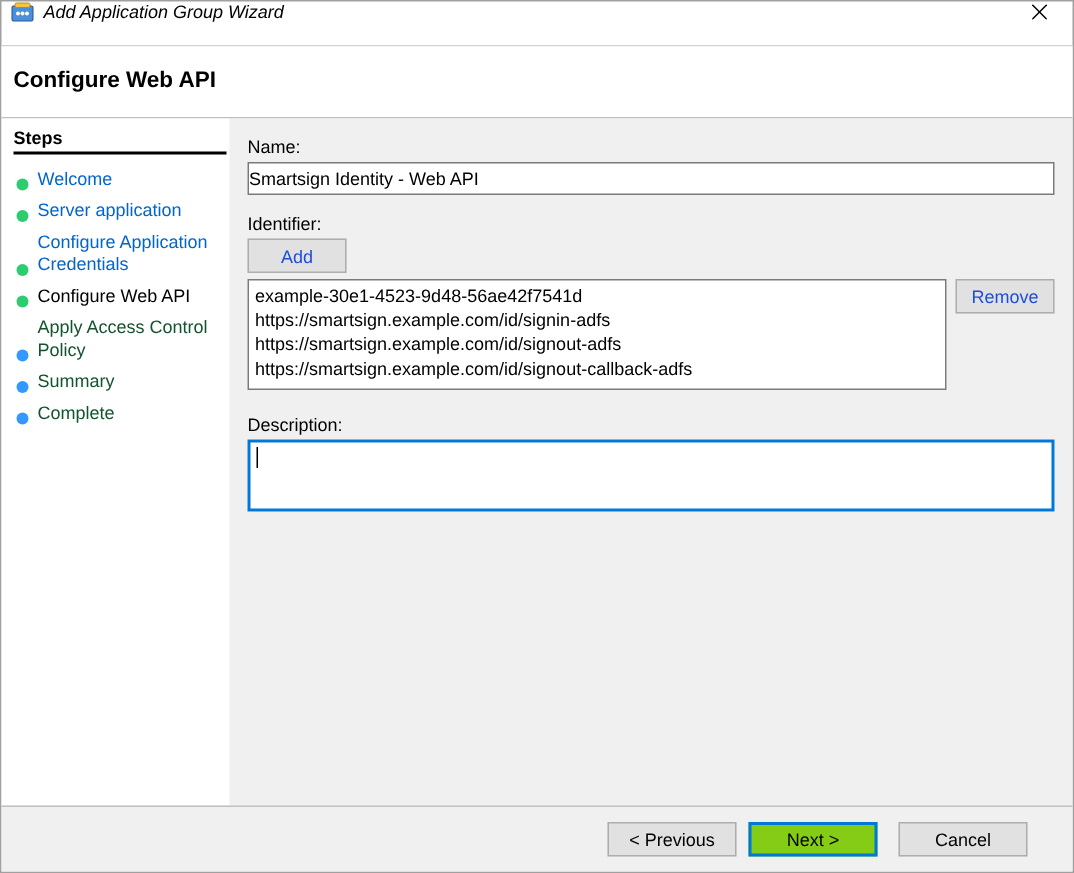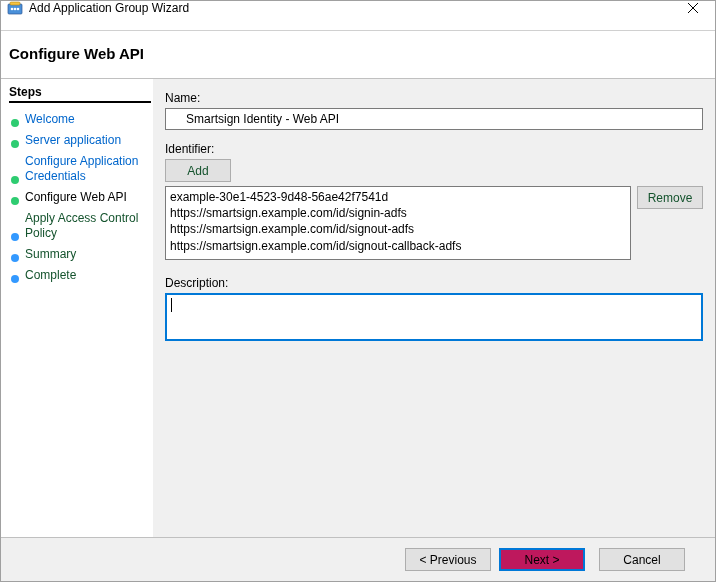--- a/index.html
+++ b/index.html
@@ -18,20 +18,21 @@
     display: flex;
     flex-direction: column;
     position: relative;
   }
   .titlebar {
     height: 30px;
     display: flex;
     align-items: center;
     padding: 0 0 16px 6px;
     border-bottom: 1px solid #d0d0d0;
+    font-style: italic;
   }
   .titlebar .icon {
     width: 16px;
     height: 16px;
     margin-right: 6px;
     display: inline-flex;
     align-items: center;
     justify-content: center;
   }
   .titlebar .title {
@@ -111,21 +112,21 @@
     font-size: 12px;
   }
   .row {
     display: flex;
     gap: 6px;
     align-items: stretch;
   }
   .txt {
     border: 1px solid #7a7a7a;
     background: #fff;
-    padding: 3px 20px;
+    padding: 3px 0;
     font-family: inherit;
     font-size: 12px;
     width: 100%;
   }
   .txt.disabled {
     background: #f0f0f0;
     color: #6d6d6d;
   }
   .side-buttons {
     width: 66px;
@@ -133,21 +134,21 @@
     flex-direction: column;
     gap: 4px;
   }
   .side-buttons.listh { gap: 4px; }
   .wiz-btn-small {
     height: 23px;
     border: 1px solid #adadad;
     background: #e1e1e1;
     font-family: inherit;
     font-size: 12px;
-    color: #14532d;
+    color: #1d4ed8;
     cursor: default;
   }
   .listbox {
     border: 1px solid #7a7a7a;
     background: #fff;
     padding: 2px 4px;
     font-size: 12px;
     height: 74px;
     overflow: auto;
     line-height: 1.35;
@@ -177,21 +178,21 @@
     width: 86px;
     height: 23px;
     border: 1px solid #adadad;
     background: #e1e1e1;
     font-family: inherit;
     font-size: 12px;
     cursor: pointer;
   }
   .wiz-btn.default {
     border: 2px solid #0078d7;
-    background: #be185d;
+    background: #84cc16;
   }
   .gap-after { margin-right: 6px; }
   .gap-identifier { height: 10px; }
   .caret {
     display: inline-block;
     width: 1px;
     height: 14px;
     background: #000;
     vertical-align: middle;
   }

